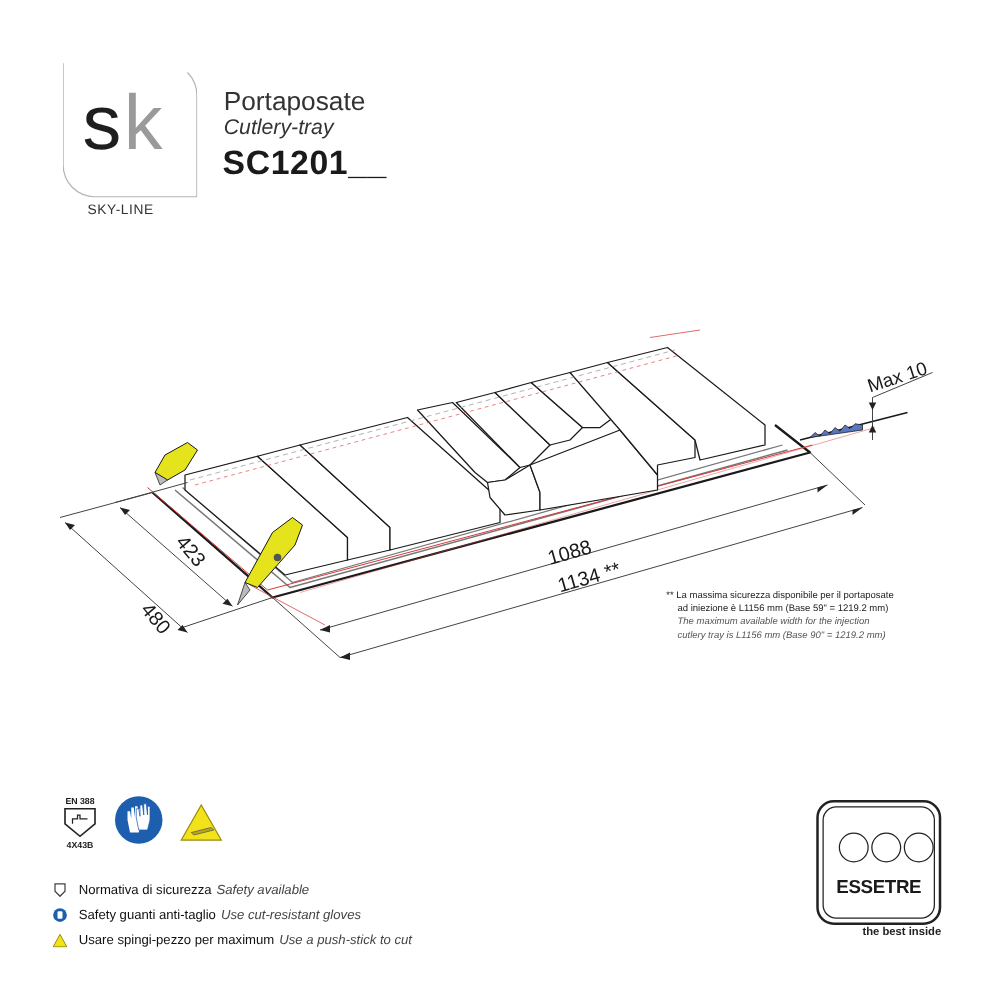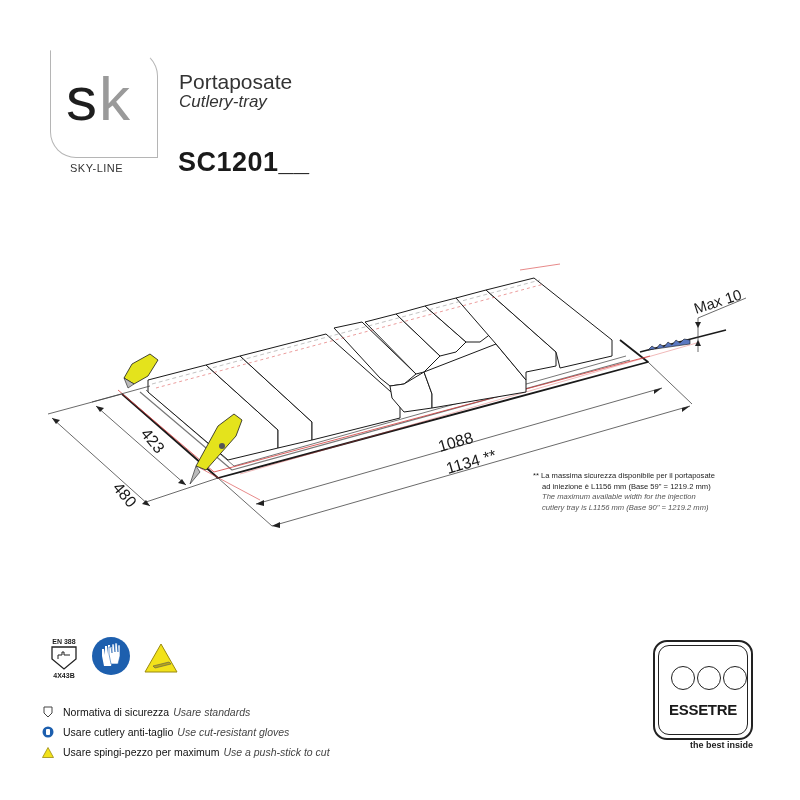--- a/index.html
+++ b/index.html
@@ -10,21 +10,21 @@
     
     .logo-box { left: 50px; top: 50px; width: 106px; height: 106px;
                 border: 1.5px solid #b5b5b5; border-radius: 0 26px 0 26px;
                 border-top-color: transparent; border-left-color: #b5b5b5; }
     .logo-s { left: 66px; top: 68px; font-size: 62px; color: #1e1e1e; letter-spacing: -4px; line-height: 1; }
     .logo-k { left: 99px; top: 68px; font-size: 62px; color: #9a9a9a; line-height: 1; }
     .logo-caption { left: 70px; top: 162px; font-size: 11px; letter-spacing: 0.5px; color: #333; }
 
     .title-it { left: 179px; top: 70px; font-size: 21px; color: #333; }
     .title-en { left: 179px; top: 92px; font-size: 17px; font-style: italic; color: #333; }
-    .title-code { left: 178px; top: 115px; font-size: 27px; font-weight: bold; color: #1a1a1a; letter-spacing: 0.5px; margin-top: 32px; }
+    .title-code { left: 178px; top: 115px; font-size: 27px; font-weight: bold; color: #1a1a1a; letter-spacing: 0.5px; }
 
     
     .footnote { left: 533px; top: 471px; font-size: 7.6px; line-height: 10.5px; color: #222; width: 260px; }
     .footnote .it { color: #555; font-style: italic; }
     .footnote .indent { padding-left: 9px; display: block; }
 
     
     .legend { left: 42px; top: 702px; font-size: 10.5px; line-height: 20px; }
     .legend-row { display: flex; align-items: center; gap: 9px; height: 20px; }
     .legend-row .bold { font-weight: normal; color: #111; }
@@ -166,30 +166,30 @@
 </svg>
 
 <div class="abs legend">
   <div class="legend-row">
     <span class="legend-icon">
       <svg width="10" height="12" viewBox="0 0 10 12">
           <path d="M1 1 L9 1 L9 7 L5 11 L1 7 Z" fill="#fff" stroke="#444" stroke-width="1"></path>
         </svg>
     </span>
     <span class="bold">Normativa di sicurezza</span>
-    <span class="it" style="margin-left:-5px">Usare standards</span>
+    <span class="it" style="margin-left:-5px">Safety available</span>
   </div>
   <div class="legend-row">
     <span class="legend-icon">
       <svg width="12" height="12" viewBox="0 0 12 12">
           <circle cx="6" cy="6" r="5.5" fill="#1d5fae"></circle>
           <rect x="4" y="3" width="4" height="6" rx="1" fill="#fff"></rect>
         </svg>
     </span>
-    <span class="bold">Usare cutlery anti-taglio</span>
+    <span class="bold">Safety guanti anti-taglio</span>
     <span class="it" style="margin-left:-5px">Use cut-resistant gloves</span>
   </div>
   <div class="legend-row">
     <span class="legend-icon">
       <svg width="12" height="11" viewBox="0 0 12 11">
           <path d="M6 0.5 L11.5 10.5 L0.5 10.5 Z" fill="#f2e21a" stroke="#9a8a10" stroke-width="0.8"></path>
         </svg>
     </span>
     <span class="bold">Usare spingi-pezzo per maximum</span>
     <span class="it" style="margin-left:-5px">Use a push-stick to cut</span>

